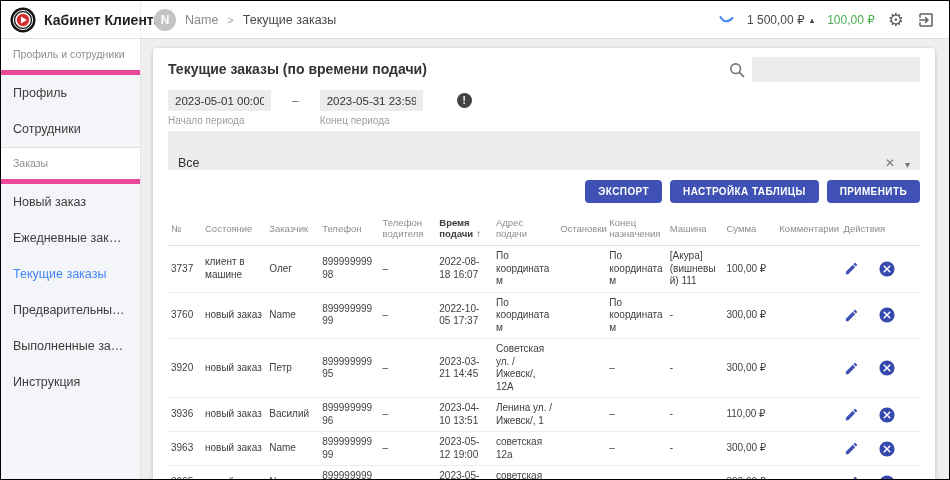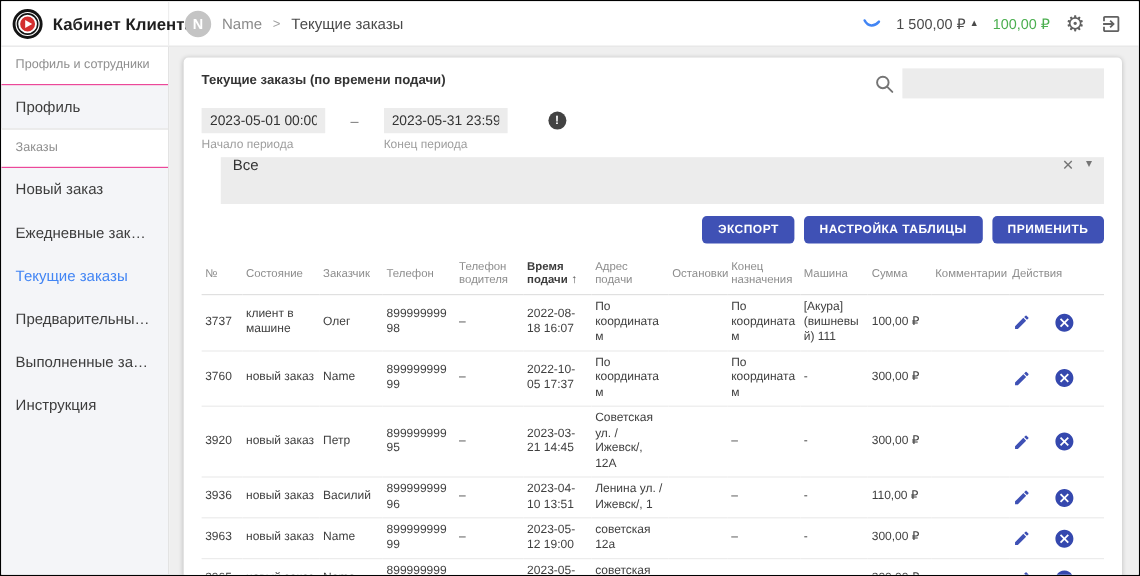--- a/index.html
+++ b/index.html
@@ -38,60 +38,60 @@
   .balance-bonus { font-size: 12px; color: #4caf50; white-space: nowrap; }
   .gear { font-size: 18px; color: #616161; cursor: pointer; line-height: 1; }
   .icon-btn { display: flex; align-items: center; cursor: pointer; }
   
   .layout { flex: 1; display: flex; min-height: 0; }
   .sidebar {
     width: 140px; flex: 0 0 140px; background: #f4f5f8;
     border-right: 1px solid #e3e3e3; overflow: hidden;
   }
   .side-header {
-    background: #fff; border-bottom: 1px solid #ec4899;
+    background: #fff; border-bottom: 5px solid #ec4899;
     padding: 9px 12px 10px; font-size: 10.5px; color: #8f8f8f;
   }
   .side-header.bordered-top { border-top: 1px solid #e0e0e0; }
   .side-item {
     padding: 11px 12px; font-size: 12.5px; color: #3d3d3d; cursor: pointer;
     white-space: nowrap; overflow: hidden; text-overflow: ellipsis;
   }
   .side-item.active { color: #4285f4; }
   .content { flex: 1; display: flex; flex-direction: column; background: #fff; min-width: 0; }
   .gray-zone { background: #efefef; padding: 9px 14px 9px 12px; }
   .card {
     background: #fff; border-radius: 4px;
     box-shadow: 0 1px 4px rgba(0,0,0,.22);
     padding: 9px 15px 2px;
   }
   
   .card-head { display: flex; justify-content: space-between; align-items: flex-start; }
-  .card-title { font-size: 11px; color: #333; padding-top: 4px; }
+  .card-title { font-size: 14px; color: #333; padding-top: 4px; }
   .search-wrap { display: flex; align-items: center; gap: 7px; }
   .search-input {
     width: 168px; height: 25px; background: #ececec; border: none; outline: none;
     font-size: 12px; color: #333; padding: 0 8px; font-family: inherit;
   }
   .dates-row { display: flex; align-items: flex-start; gap: 21px; margin-top: 8px; }
   .date-field { display: flex; flex-direction: column; }
   .date-input {
     width: 103px; height: 21px; background: #ececec; border: none; outline: none;
     font-size: 11.5px; color: #333; padding: 0 7px; font-family: inherit;
   }
   .date-label { font-size: 10px; color: #9e9e9e; margin-top: 4px; }
   .range-dash { font-size: 12px; color: #757575; margin-top: 4px; }
   .info-badge {
     width: 15px; height: 15px; border-radius: 50%; background: #424242; color: #fff;
     font-size: 10px; font-weight: bold; display: flex; align-items: center;
     justify-content: center; margin: 3px 0 0 13px; cursor: pointer;
   }
   .select-row {
     margin-top: 5px; height: 39px; background: #ececec; display: flex;
-    align-items: flex-start; padding: 0 10px; cursor: pointer; margin-left: 16px;
+    align-items: flex-end; padding: 0 10px; cursor: pointer;
   }
   .select-value { flex: 1; font-size: 12.5px; color: #333; }
   .select-clear { font-size: 12px; color: #757575; padding: 0 6px; cursor: pointer; }
   .select-caret { font-size: 10px; color: #757575; padding-left: 4px; cursor: pointer; }
   .btn-row { display: flex; justify-content: flex-end; gap: 8px; margin-top: 10px; }
   .btn {
     background: #3f51b5; color: #fff; border: none; border-radius: 4px;
     font-size: 10px; font-weight: bold; letter-spacing: .4px; padding: 6px 13px;
     cursor: pointer; font-family: inherit; white-space: nowrap; text-align: center;
   }
@@ -153,20 +153,21 @@
         </svg>
       </span>
     </div>
   </header>
 
   <div class="layout">
 
     <aside class="sidebar">
       <div class="side-header">Профиль и сотрудники</div>
       <div class="side-item">Профиль</div>
+      <div class="side-item">Сотрудники</div>
       <div class="side-header bordered-top">Заказы</div>
       <div class="side-item">Новый заказ</div>
       <div class="side-item">Ежедневные заказы</div>
       <div class="side-item active">Текущие заказы</div>
       <div class="side-item">Предварительные заказы</div>
       <div class="side-item">Выполненные заказы</div>
       <div class="side-item">Инструкция</div>
     </aside>
 
     <main class="content">

